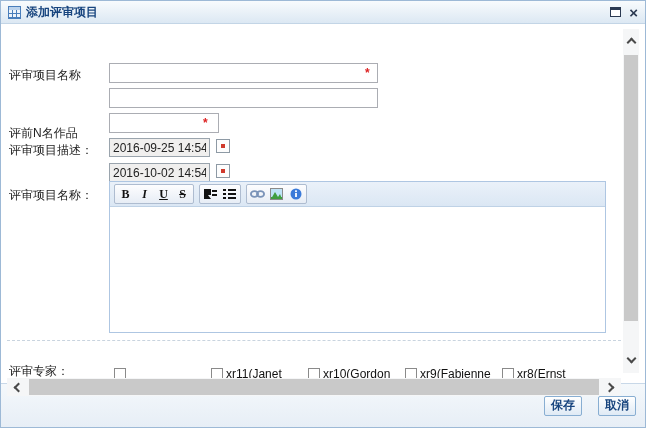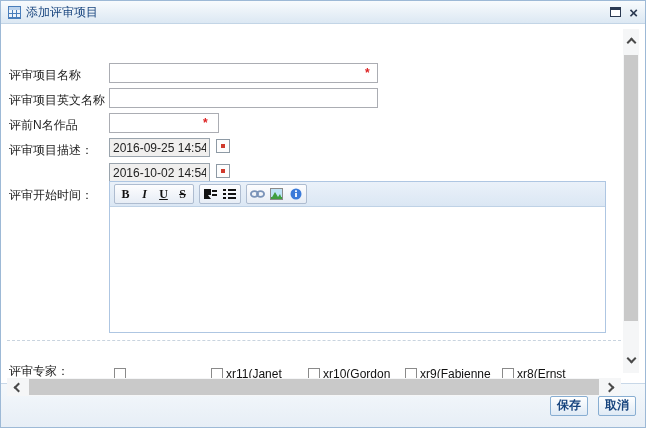--- a/index.html
+++ b/index.html
@@ -8,21 +8,21 @@
 
   
   .titlebar { position:absolute; left:0; top:0; width:100%; height:23px;
     background:linear-gradient(#f8fbfd,#dce8f3); border-bottom:1px solid #c3d5e6;
     display:flex; align-items:center; padding:0 7px; }
   .title-icon { width:13px; height:13px; border:1px solid #4a7ebb; background:
     linear-gradient(#bcd3ec 0 3px, transparent 3px),
     linear-gradient(90deg, transparent 0 3px, #4a7ebb 3px 4px, transparent 4px 7px, #4a7ebb 7px 8px, transparent 8px),
     linear-gradient(transparent 0 6px, #4a7ebb 6px 7px, transparent 7px 10px, #4a7ebb 10px 11px, transparent 11px),
     #eef4fb; margin-right:5px; }
-  .title-text { font-size:12px; font-weight:normal; color:#17447e; }
+  .title-text { font-size:12px; font-weight:bold; color:#17447e; }
   .win-controls { margin-left:auto; display:flex; align-items:center; gap:8px; }
   .btn-max { width:11px; height:10px; border:1px solid #2b3a52; border-top-width:3px; background:#fff; cursor:pointer; }
   .btn-close { font-size:15px; line-height:11px; font-weight:bold; color:#2b3a52; cursor:pointer; }
 
   
   .content { position:absolute; left:0; top:24px; width:644px; height:372px; background:#fff; }
   .flabel { position:absolute; left:8px; font-size:12px; color:#1d1d1d; white-space:nowrap; }
 
   .tinput { position:absolute; height:20px; border:1px solid #abadb3; background:#fff; font-size:12px; padding:0 16px 0 4px; font-family:inherit; }
   .req { position:absolute; color:#dd2222; font-size:12px; font-weight:bold; }
@@ -62,21 +62,21 @@
   .chev { width:7px; height:7px; border-top:2px solid #4a4a4a; border-right:2px solid #4a4a4a; display:block; }
   .chev.up   { transform:rotate(-45deg); margin:6px auto; }
   .chev.down { transform:rotate(135deg); margin:6px auto; }
   .chev.left { transform:rotate(-135deg); margin-left:8px; }
   .chev.right{ transform:rotate(45deg);  margin-left:auto; margin-right:8px; }
   .sc-arrow { position:absolute; cursor:pointer; }
 
   
   .footer { position:absolute; left:0; bottom:0; width:100%; height:44px;
     background:linear-gradient(#f4f8fb,#e7eef6); border-top:1px solid #c8d8e8;
-    display:flex; align-items:center; justify-content:flex-end; gap:10px; padding:0 9px; }
+    display:flex; align-items:center; justify-content:flex-end; gap:16px; padding:0 9px; }
   .fbtn { min-width:33px; height:20px; border:1px solid #88aed2; border-radius:2px;
     background:linear-gradient(#ffffff,#dfeaf5); color:#17447e; font-size:12px; font-weight:bold;
     font-family:inherit; cursor:pointer; padding:0 6px; }
 </style>
 </head>
 <body>
 
 <div class="dialog">
 
   <div class="titlebar">
@@ -87,35 +87,34 @@
       <span class="btn-close">×</span>
     </span>
   </div>
 
   <div class="content">
 
     <span class="flabel" style="top:42px">评审项目名称</span>
     <input class="tinput" style="left: 108px; top: 38px; width: 269px;" value="">
     <span class="req" style="left:364px; top:41px;">*</span>
 
-    <span class="flabel" style="top:67px">评审项目英文名称</span>
     <input class="tinput" style="left: 108px; top: 63px; width: 269px;" value="">
 
-    <span class="flabel" style="top:92px">评前N名作品</span>
+    <span class="flabel" style="top:100px">评前N名作品</span>
     <input class="tinput" style="left: 108px; top: 88px; width: 110px;" value="">
     <span class="req" style="left:202px; top:91px;">*</span>
 
     <span class="flabel" style="top:117px">评审项目描述：</span>
     <input class="dinput" style="left: 108px; top: 113px;" readonly="" value="2016-09-25 14:54:58">
     <span class="cal-btn" style="left:215px; top:114px;"></span>
 
     <input class="dinput" style="left: 108px; top: 138px;" readonly="" value="2016-10-02 14:54:58">
     <span class="cal-btn" style="left:215px; top:139px;"></span>
 
-    <span class="flabel" style="top:162px">评审开始时间：</span>
+    <span class="flabel" style="top:162px">评审项目名称：</span>
 
     <div class="editor">
       <div class="ed-toolbar">
         <span class="ed-group">
           <span class="ed-btn">B</span>
           <span class="ed-btn it">I</span>
           <span class="ed-btn un">U</span>
           <span class="ed-btn st">S</span>
         </span>
         <span class="ed-group">

